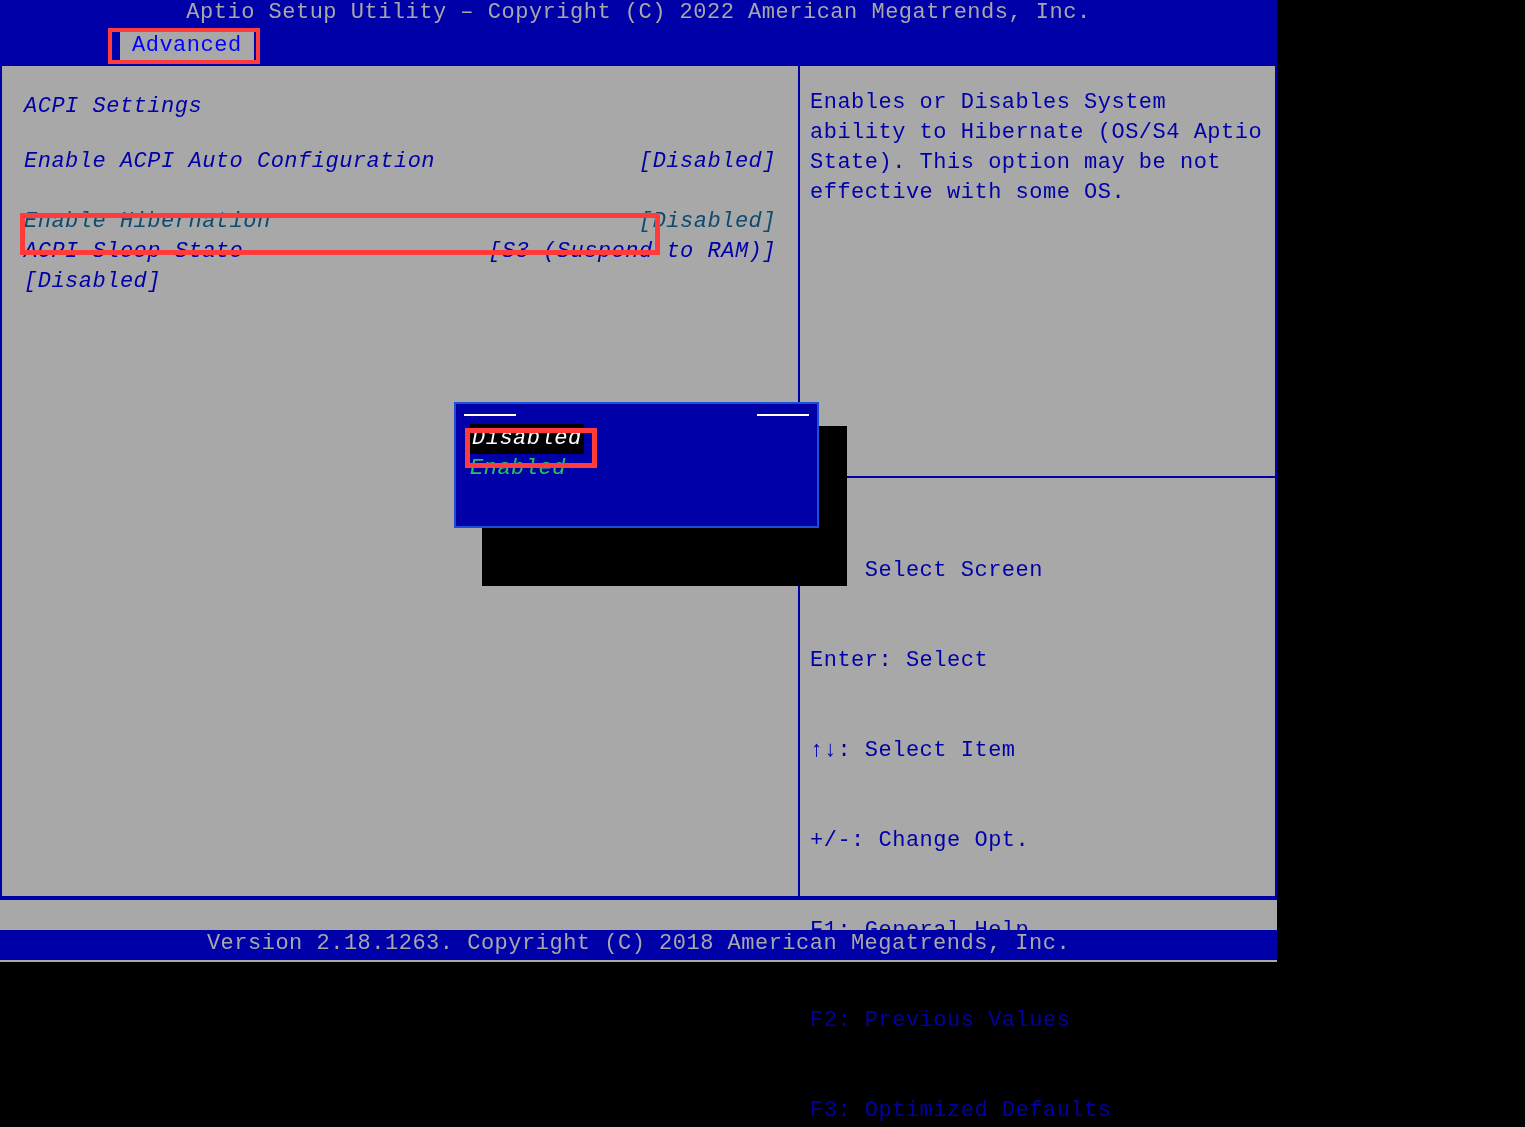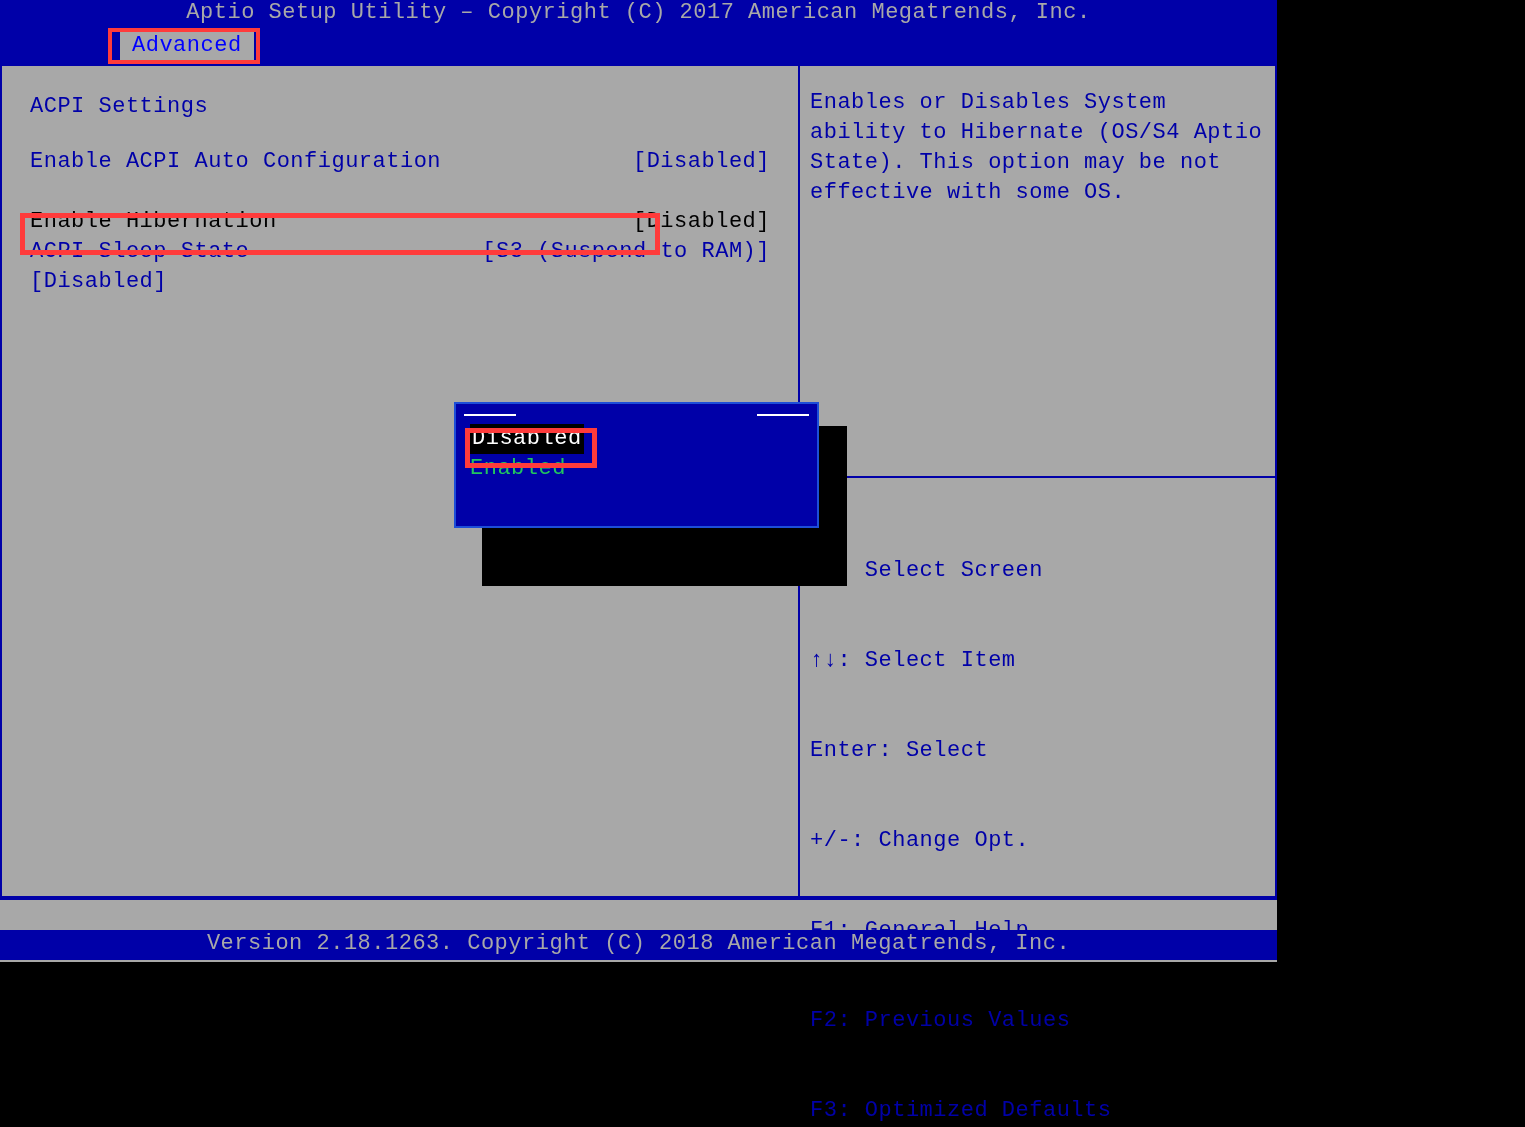--- a/index.html
+++ b/index.html
@@ -47,41 +47,42 @@
   }
   .content {
     display: flex;
     height: 836px;
     border-bottom: 2px solid #0000a8;
   }
   .main-panel {
     width: 800px;
     border: 2px solid #0000a8;
     border-right: 2px solid #0000a8;
-    padding: 28px 28px;
-    position: relative;
+    padding: 28px 22px;
+    position: relative;
+    font-style: italic;
   }
   .side-panel {
     flex: 1;
     border: 2px solid #0000a8;
     border-left: none;
   }
   .section-title {
     color: #0000a8;
     margin-bottom: 28px;
   }
   .setting-row {
     display: flex;
     color: #0000a8;
     line-height: 30px;
     height: 30px;
     justify-content: space-between;
   }
   .setting-row.selected {
-    color: #000000;
+    color: #0c4a6e;
     background: #a8a8a8;
   }
   .setting-label { width: 476px; white-space: pre; }
   .setting-value { white-space: pre; }
   .spacer { height: 30px; }
   .row-highlight {
     position: absolute;
     border: 5px solid #ff3b3b;
     left: 18px; top: 147px;
     width: 640px; height: 42px;
@@ -162,21 +163,21 @@
   .footer-blank {
     background: #a8a8a8;
     height: 30px;
   }
 </style>
 </head>
 <body>
 
 <div class="bios-window">
 
-  <div class="title-bar">Aptio Setup Utility – Copyright (C) 2017 American Megatrends, Inc.</div>
+  <div class="title-bar">Aptio Setup Utility – Copyright (C) 2022 American Megatrends, Inc.</div>
 
   <div class="tab-row">
     <div class="tab">Advanced</div>
   </div>
   <div class="tab-highlight"></div>
 
   <div class="content">
     <div class="main-panel">
       <div class="section-title">ACPI Settings</div>
 
@@ -210,22 +211,22 @@
         <div class="popup-option">Enabled</div>
       </div>
       <div class="popup-opt-highlight"></div>
     </div>
 
     <div class="side-panel">
       <div class="help-text">Enables or Disables System ability to Hibernate (OS/S4 Aptio State). This option may be not effective with some OS.</div>
       <div class="side-divider"></div>
       <div class="key-help">
         <div>←→: Select Screen</div>
+        <div>Enter: Select</div>
         <div>↑↓: Select Item</div>
-        <div>Enter: Select</div>
         <div>+/-: Change Opt.</div>
         <div>F1: General Help</div>
         <div>F2: Previous Values</div>
         <div>F3: Optimized Defaults</div>
         
         
       </div>
     </div>
   </div>
 

